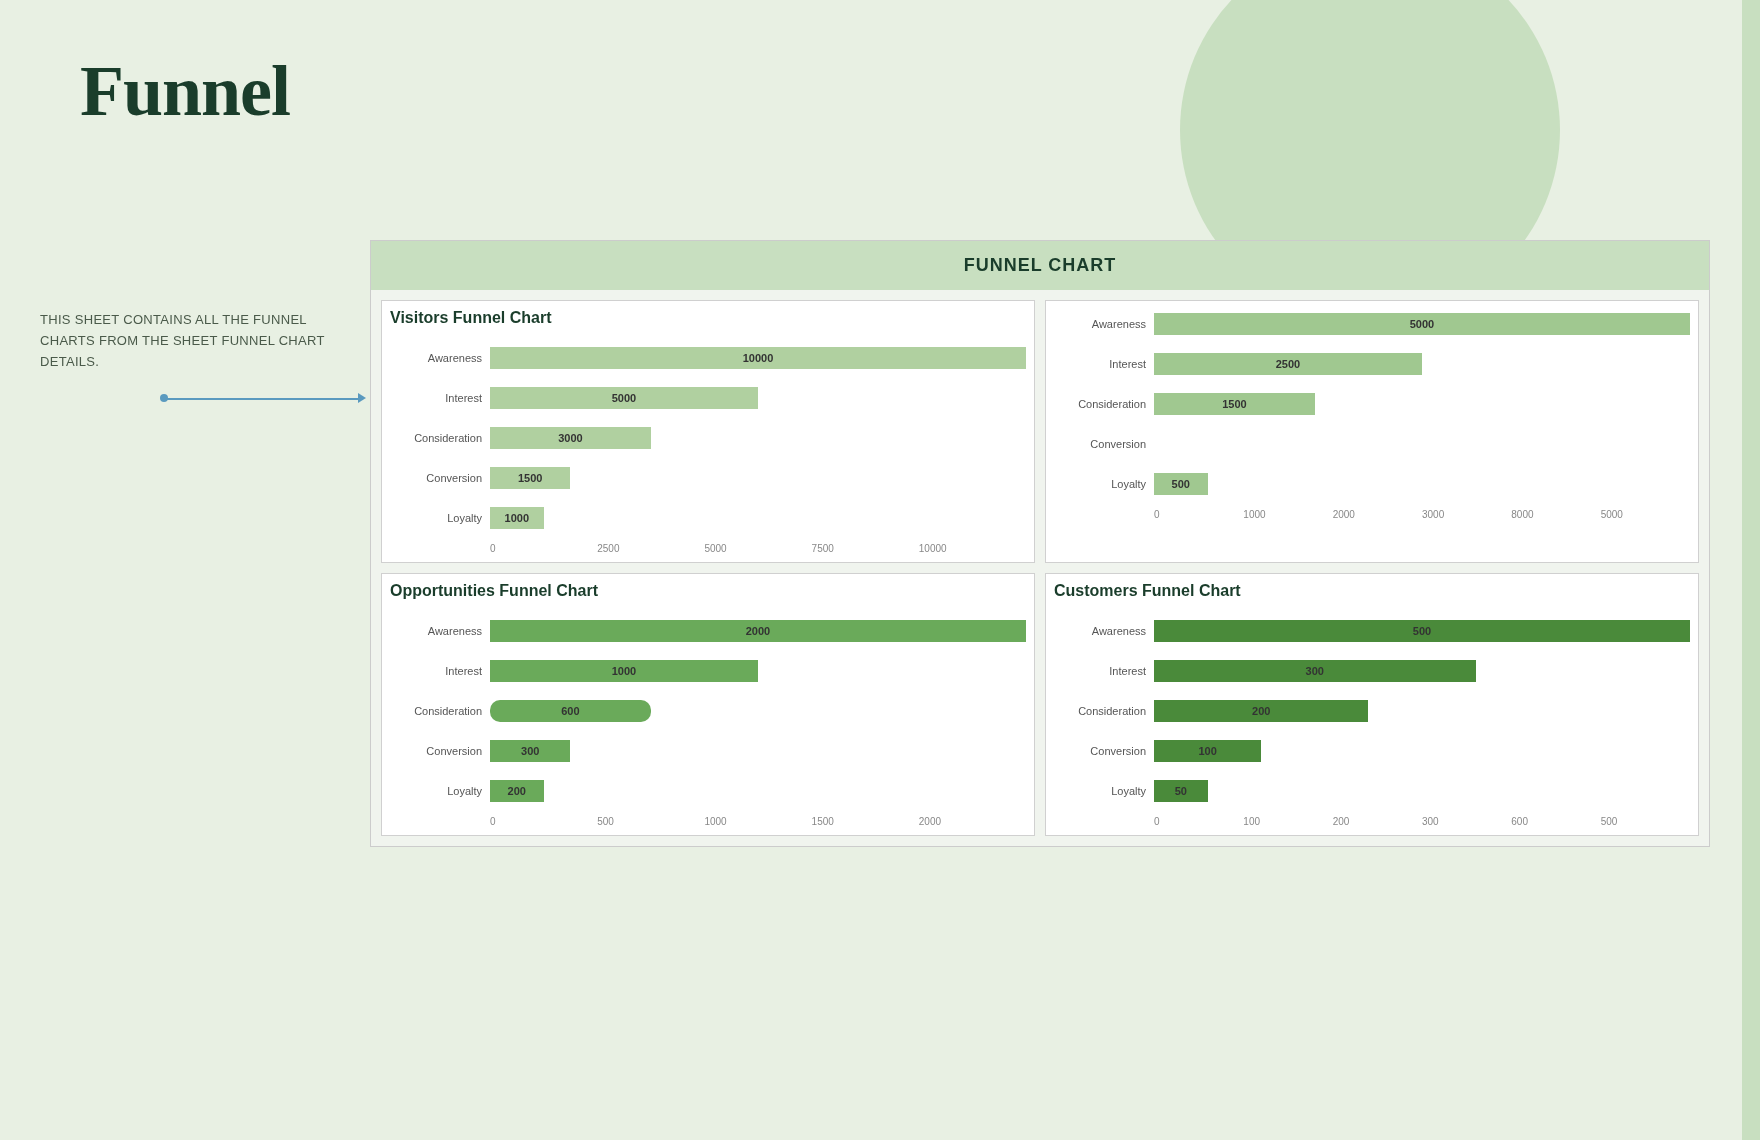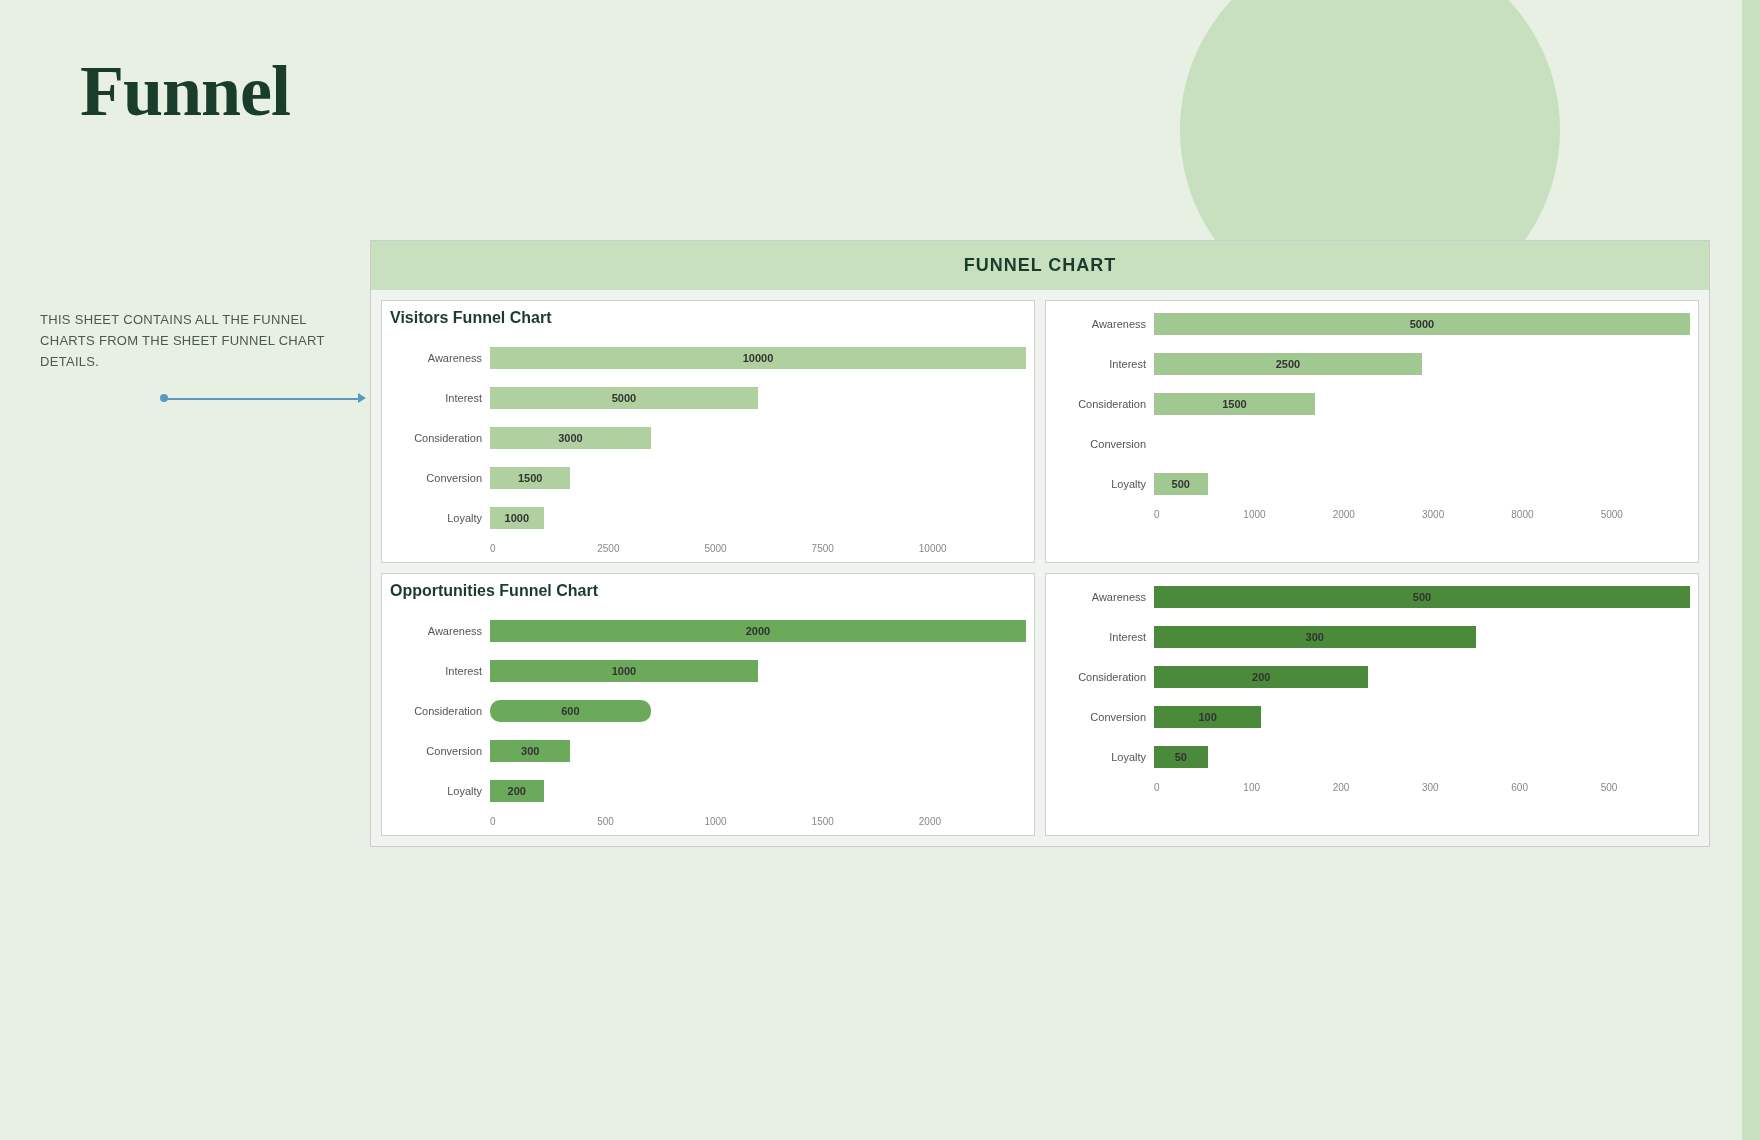--- a/index.html
+++ b/index.html
@@ -367,20 +367,21 @@
             <div class="x-tick">0</div>
             <div class="x-tick">500</div>
             <div class="x-tick">1000</div>
             <div class="x-tick">1500</div>
             <div class="x-tick">2000</div>
           </div>
       </div>
     </div>
 
     <div class="chart-box">
+      <div class="chart-title">Customers Funnel Chart</div>
       <div class="bar-chart">
         <div id="customers-bars">
             <div class="bar-row">
               <div class="bar-label">Awareness</div>
               <div class="bar-area">
                 <div class="bar-fill" style="width: 100%; background-color: rgb(74, 138, 58);">
                   <span class="bar-value" style="color: rgb(51, 51, 51); position: static; transform: none; font-size: 11px; font-weight: 700;">500</span>
                 </div>
               </div>
             </div>

